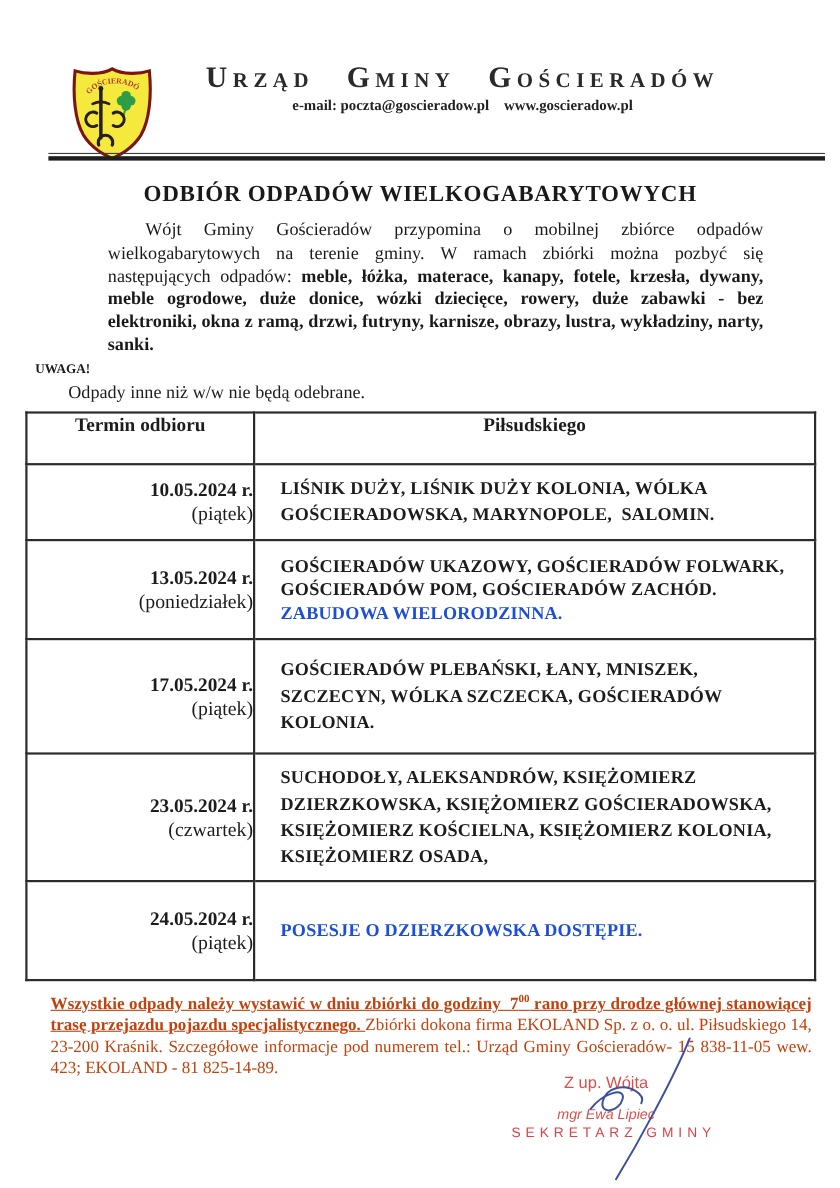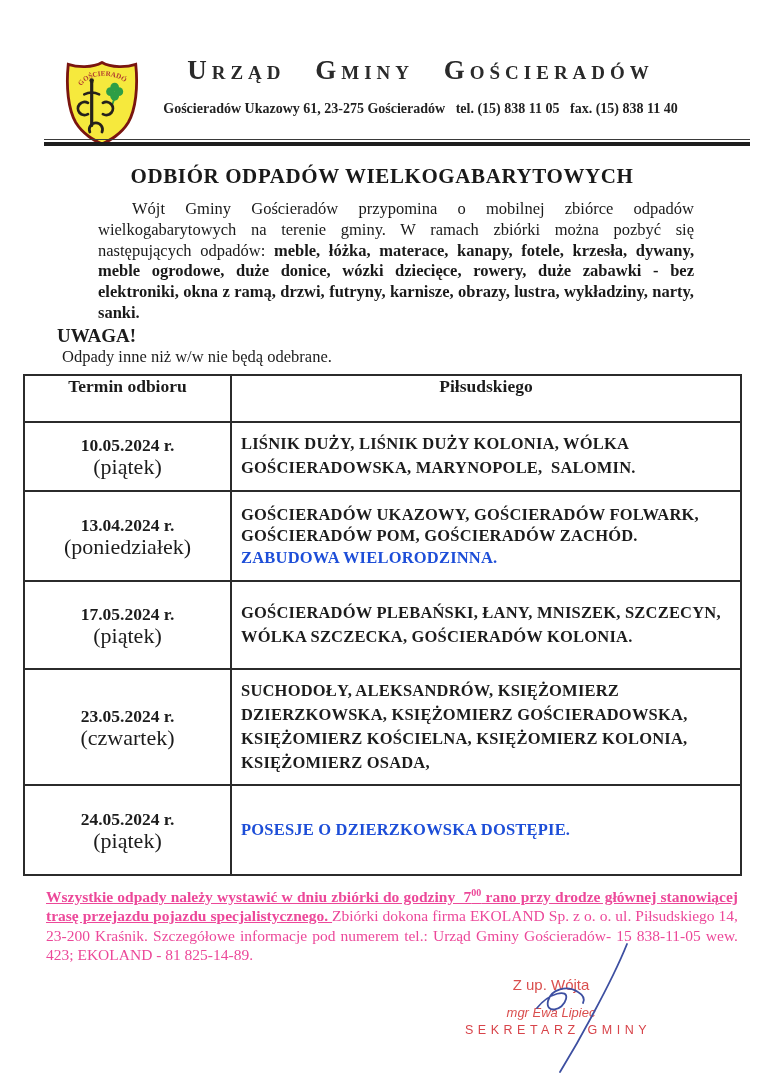--- a/index.html
+++ b/index.html
@@ -24,48 +24,48 @@
 
   
   .doc-title {
     margin:14px 62px 0 62px; text-align:center;
     font-size:21px; font-weight:bold; letter-spacing:0.6px; color:#191919;
   }
   .intro {
     margin:10px 70px 0 98px; text-align:justify; text-indent:34px;
     font-size:16.5px; line-height:20.8px; color:#191919;
   }
-  .warning-heading { margin:1px 70px 0 57px; font-size:19px; font-weight:bold; line-height:21px; }
+  .warning-heading { margin:1px 70px 0 32px; font-size:12px; font-weight:bold; line-height:21px; }
   .warning-text   { margin:0 70px 0 62px; font-size:16.5px; line-height:21px; }
 
   
   table.schedule {
     margin:7px 0 0 23px; width:717px; border-collapse:collapse;
     border:2px solid #2b2b2b; table-layout:fixed;
   }
   .schedule th, .schedule td { border:2px solid #2b2b2b; }
   .schedule th {
     height:40px; font-size:17.5px; font-weight:bold; text-align:center; vertical-align:middle;
     padding-bottom:24px;
   }
-  td.when { text-align:center; vertical-align:middle; }
+  td.when { text-align:right; vertical-align:middle; }
   td.when .date { font-weight:bold; font-size:17.5px; line-height:22px; }
-  td.when .day  { font-size:22px; line-height:22px; }
+  td.when .day  { font-size:18px; line-height:22px; }
   td.places {
     font-weight:bold; font-size:16.5px; line-height:24px; letter-spacing:0.2px;
-    vertical-align:middle; padding:3px 6px 3px 9px; text-align:left;
+    vertical-align:middle; padding:3px 6px 3px 23px; text-align:left;
   }
   td.places.tight { line-height:21.5px; }
   .red-text { color:#1d4ed8; display:block; }
   td.places .black-list { display:block; }
 
   
   .notice {
     margin:7px 26px 16px 46px; text-align:justify;
-    font-size:15.5px; line-height:19.5px; color:#ec4899;
+    font-size:15.5px; line-height:19.5px; color:#c2410c;
   }
   .notice u b, .notice u { text-decoration:underline; }
   .notice .bold { font-weight:bold; }
   .notice sup { font-size:10px; font-weight:bold; }
 
   
   .signature {
     position:absolute; left:465px; top:976px; width:172px; text-align:center;
     font-family:"Liberation Sans", sans-serif;
   }
@@ -102,21 +102,21 @@
 
     <g stroke="#25201c" stroke-width="3" fill="none" stroke-linecap="round">
       <path d="M33 50 A 7 7 0 1 0 33 62"></path>
       <path d="M49 50 A 7 7 0 1 1 49 62"></path>
       <path d="M35 81 A 7 7 0 1 1 48 81"></path>
     </g>
   </svg>
 
   <div class="lh-text">
     <div class="org-name">Urząd Gminy Gościeradów</div>
-    <div class="addr-line">Gościeradów Ukazowy 61, 23-275 Gościeradów&nbsp;&nbsp; tel. (15) 838 11 05&nbsp;&nbsp; fax. (15) 838 11 40</div>
+    <div class="contact-line">e-mail: poczta@goscieradow.pl&nbsp;&nbsp;&nbsp; www.goscieradow.pl</div>
   </div>
 
   <div class="rule"></div>
 </div>
 
 <h1 class="doc-title">ODBIÓR ODPADÓW WIELKOGABARYTOWYCH</h1>
 
 <p class="intro"><span>Wójt Gminy Gościeradów przypomina o mobilnej zbiórce odpadów wielkogabarytowych na terenie gminy. W ramach zbiórki można pozbyć się następujących odpadów: </span><b>meble, łóżka, materace, kanapy, fotele, krzesła, dywany, meble ogrodowe, duże donice, wózki dziecięce, rowery, duże zabawki - bez elektroniki, okna z ramą, drzwi, futryny, karnisze, obrazy, lustra, wykładziny, narty, sanki.</b></p>
 
 <p class="warning-heading">UWAGA!</p>
@@ -138,29 +138,29 @@
       <td class="when">
         <div class="date">10.05.2024 r.</div>
         <div class="day">(piątek)</div>
       </td>
       <td class="places">
         <span class="black-list">LIŚNIK DUŻY, LIŚNIK DUŻY KOLONIA, WÓLKA GOŚCIERADOWSKA, MARYNOPOLE,&nbsp; SALOMIN.</span>
       </td>
     </tr>
     <tr style="height:90px">
       <td class="when">
-        <div class="date">13.04.2024 r.</div>
+        <div class="date">13.05.2024 r.</div>
         <div class="day">(poniedziałek)</div>
       </td>
       <td class="places tight">
         <span class="black-list">GOŚCIERADÓW UKAZOWY, GOŚCIERADÓW FOLWARK, GOŚCIERADÓW POM, GOŚCIERADÓW ZACHÓD.</span>
         <span class="red-text">ZABUDOWA WIELORODZINNA.</span>
       </td>
     </tr>
-    <tr style="height:88px">
+    <tr style="height:104px">
       <td class="when">
         <div class="date">17.05.2024 r.</div>
         <div class="day">(piątek)</div>
       </td>
       <td class="places">
         <span class="black-list">GOŚCIERADÓW PLEBAŃSKI, ŁANY, MNISZEK, SZCZECYN, WÓLKA SZCZECKA, GOŚCIERADÓW KOLONIA.</span>
       </td>
     </tr>
     <tr style="height:116px">
       <td class="when">

